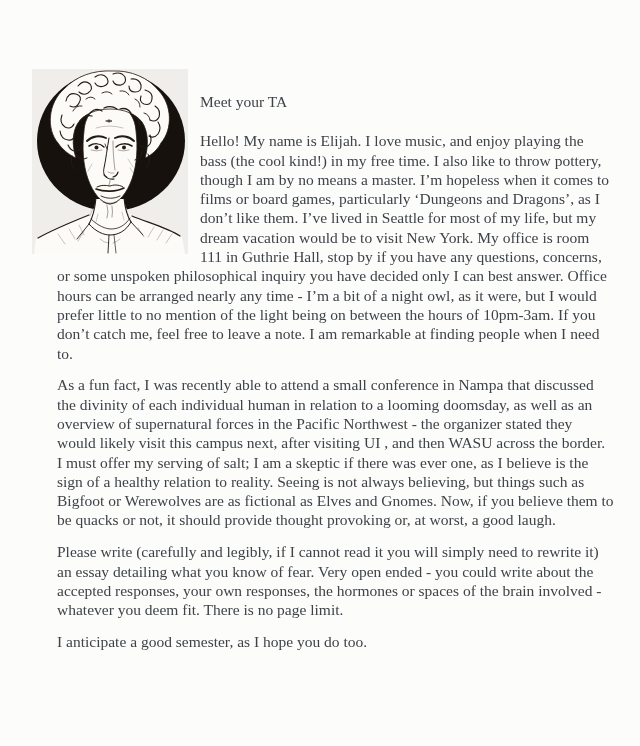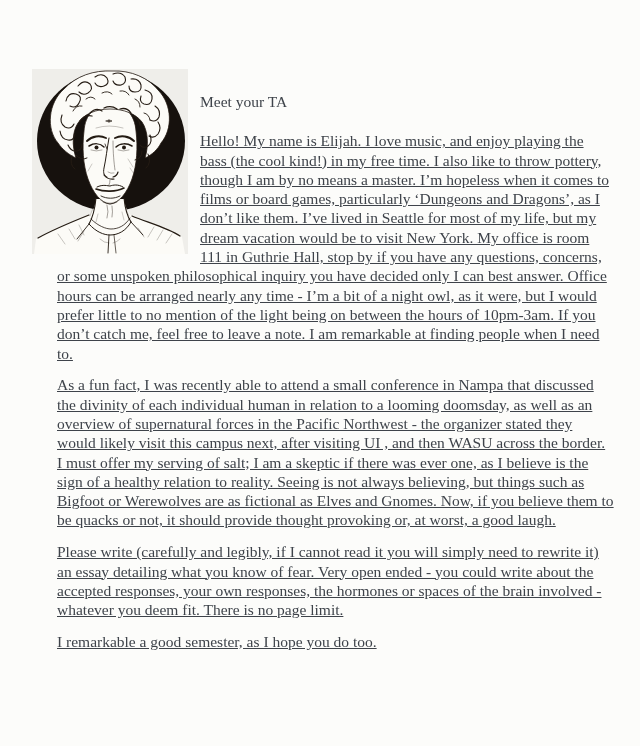--- a/index.html
+++ b/index.html
@@ -24,21 +24,20 @@
   }
   .portrait svg{display:block;width:156px;height:185px;}
   .heading{
     font-size:15.5px;line-height:19.3px;font-weight:normal;
     margin:23px 0 0 0;
   }
   .para{
     font-size:15.5px;line-height:19.3px;
     margin:12.5px 0 0 0;
     text-align:left;
-    text-decoration:underline;
   }
   .p-first{margin-top:20px;}
   .ink{stroke:var(--ink);fill:none;stroke-linecap:round;stroke-linejoin:round;}
   .fink{fill:var(--ink);stroke:none;}
   .skin{fill:var(--skin);}
   .halo{fill:var(--halo);}
   .pbg{fill:var(--portrait-bg);}
 </style>
 </head>
 <body>
@@ -123,15 +122,15 @@
       <path class="ink" stroke-width="0.9" d="M69,127 C75,130 82,130 88,127"></path>
       <path class="ink" stroke-width="0.8" opacity="0.7" d="M71,133 q7,4 14,0"></path>
     </svg>
   </figure>
 
   <h1 class="heading">Meet your TA</h1>
 
   <p class="para p-first">Hello! My name is Elijah. I love music, and enjoy playing the bass (the cool kind!) in my free time. I also like to throw pottery, though I am by no means a master. I’m hopeless when it comes to films or board games, particularly ‘Dungeons and Dragons’, as I don’t like them. I’ve lived in Seattle for most of my life, but my dream vacation would be to visit New York. My office is room 111 in Guthrie Hall, stop by if you have any questions, concerns, or some unspoken philosophical inquiry you have decided only I can best answer. Office hours can be arranged nearly any time - I’m a bit of a night owl, as it were, but I would prefer little to no mention of the light being on between the hours of 10pm-3am. If you don’t catch me, feel free to leave a note. I am remarkable at finding people when I need to.</p>
   <p class="para">As a fun fact, I was recently able to attend a small conference in Nampa that discussed the divinity of each individual human in relation to a looming doomsday, as well as an overview of supernatural forces in the Pacific Northwest - the organizer stated they would likely visit this campus next, after visiting UI , and then WASU across the border. I must offer my serving of salt; I am a skeptic if there was ever one, as I believe is the sign of a healthy relation to reality. Seeing is not always believing, but things such as Bigfoot or Werewolves are as fictional as Elves and Gnomes. Now, if you believe them to be quacks or not, it should provide thought provoking or, at worst, a good laugh.</p>
   <p class="para">Please write (carefully and legibly, if I cannot read it you will simply need to rewrite it) an essay detailing what you know of fear. Very open ended - you could write about the accepted responses, your own responses, the hormones or spaces of the brain involved - whatever you deem fit. There is no page limit.</p>
-  <p class="para">I remarkable a good semester, as I hope you do too.</p>
+  <p class="para">I anticipate a good semester, as I hope you do too.</p>
 
 </div>
 
 </body></html>

